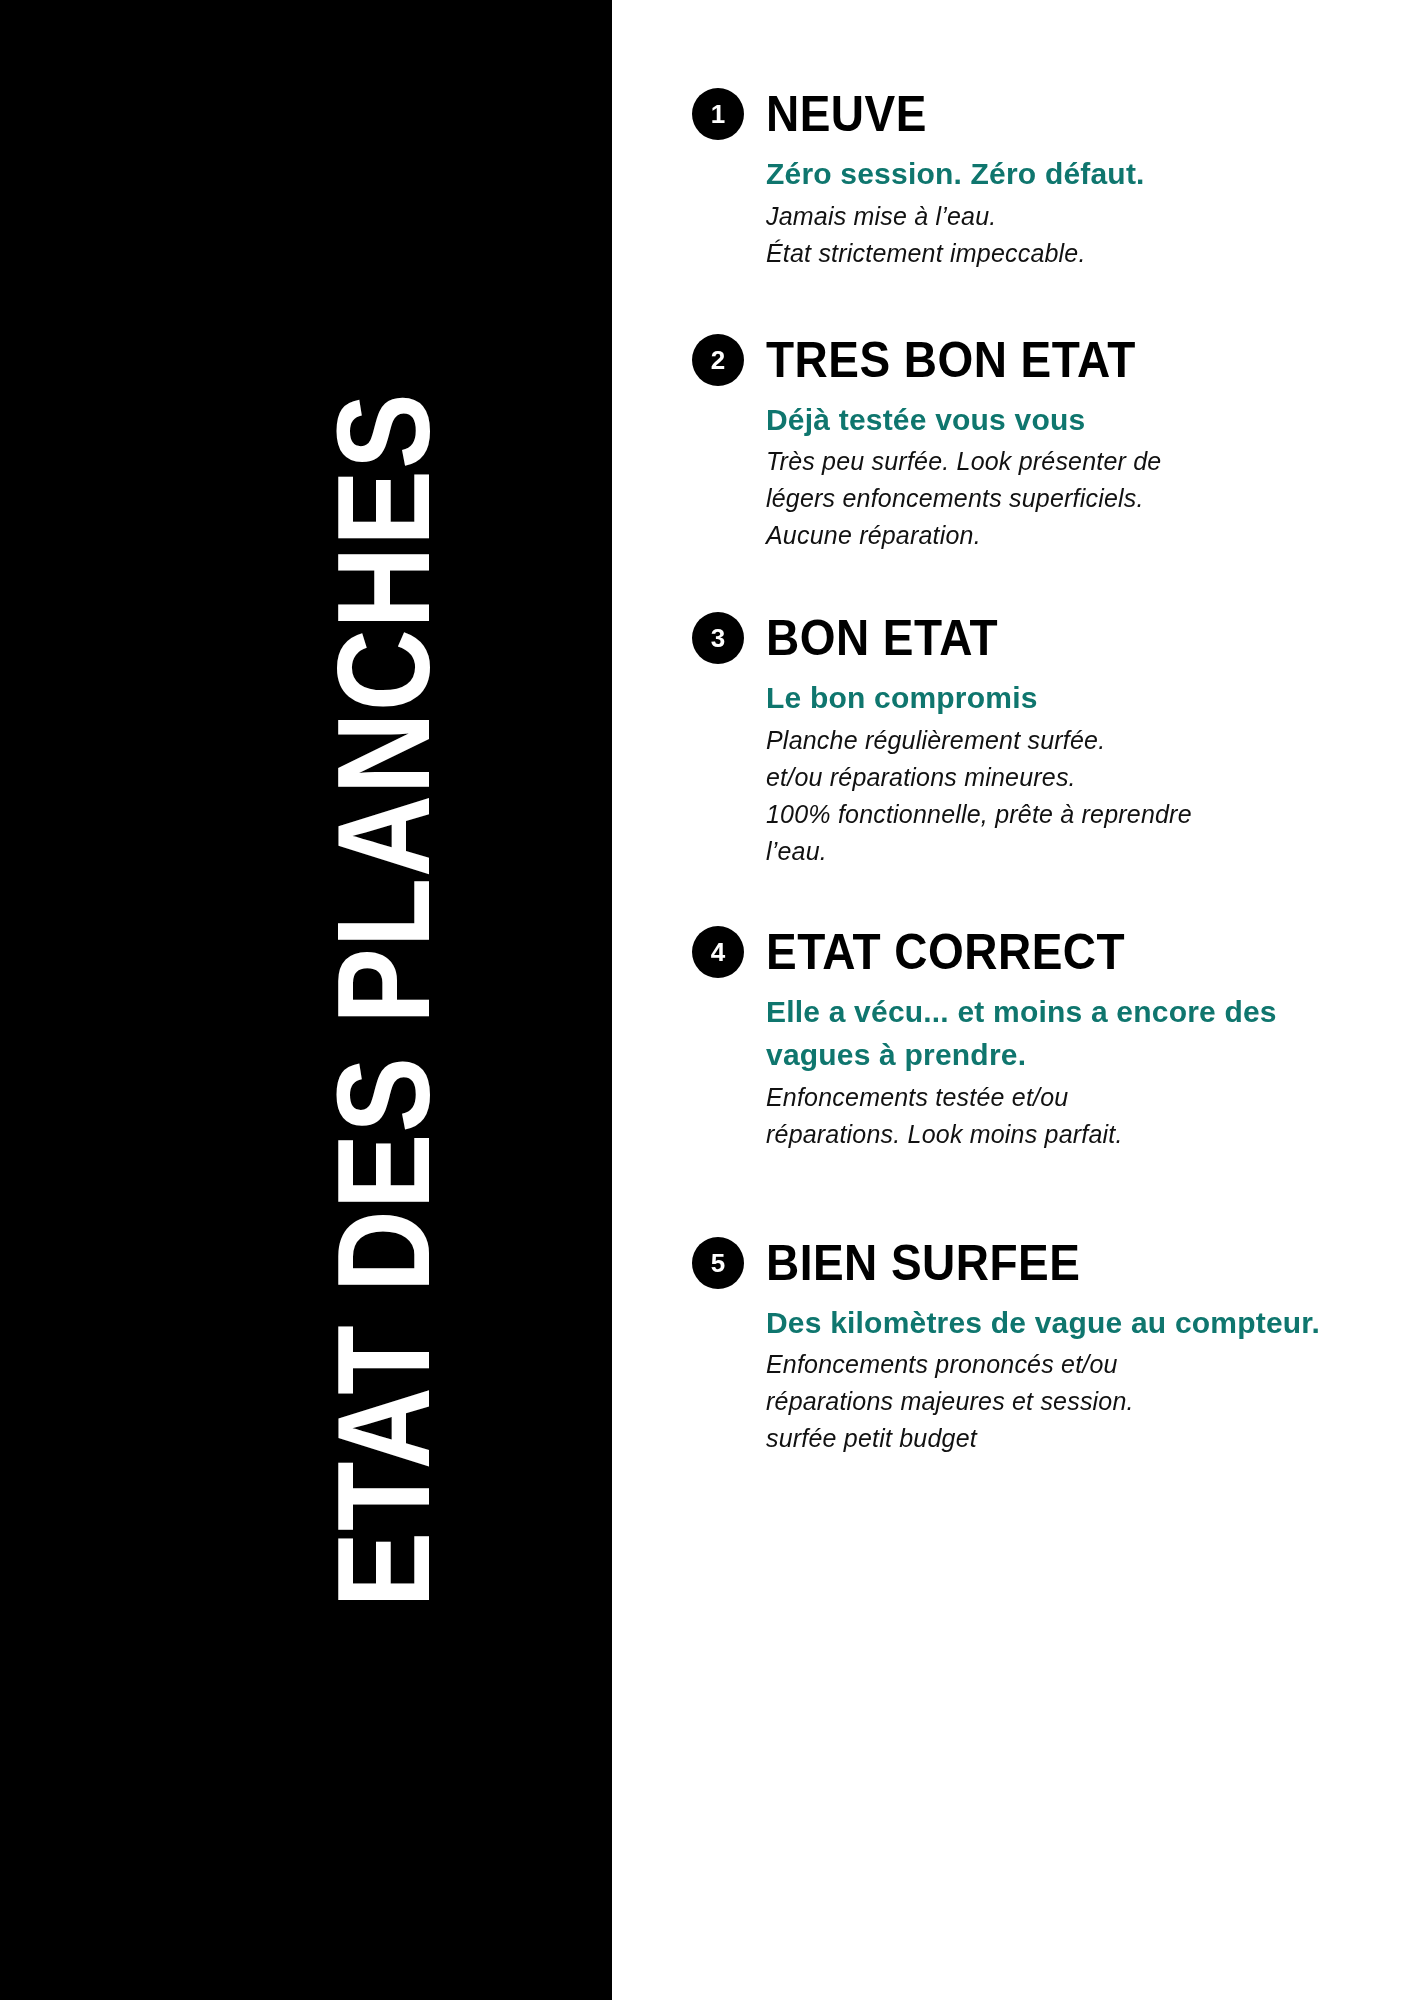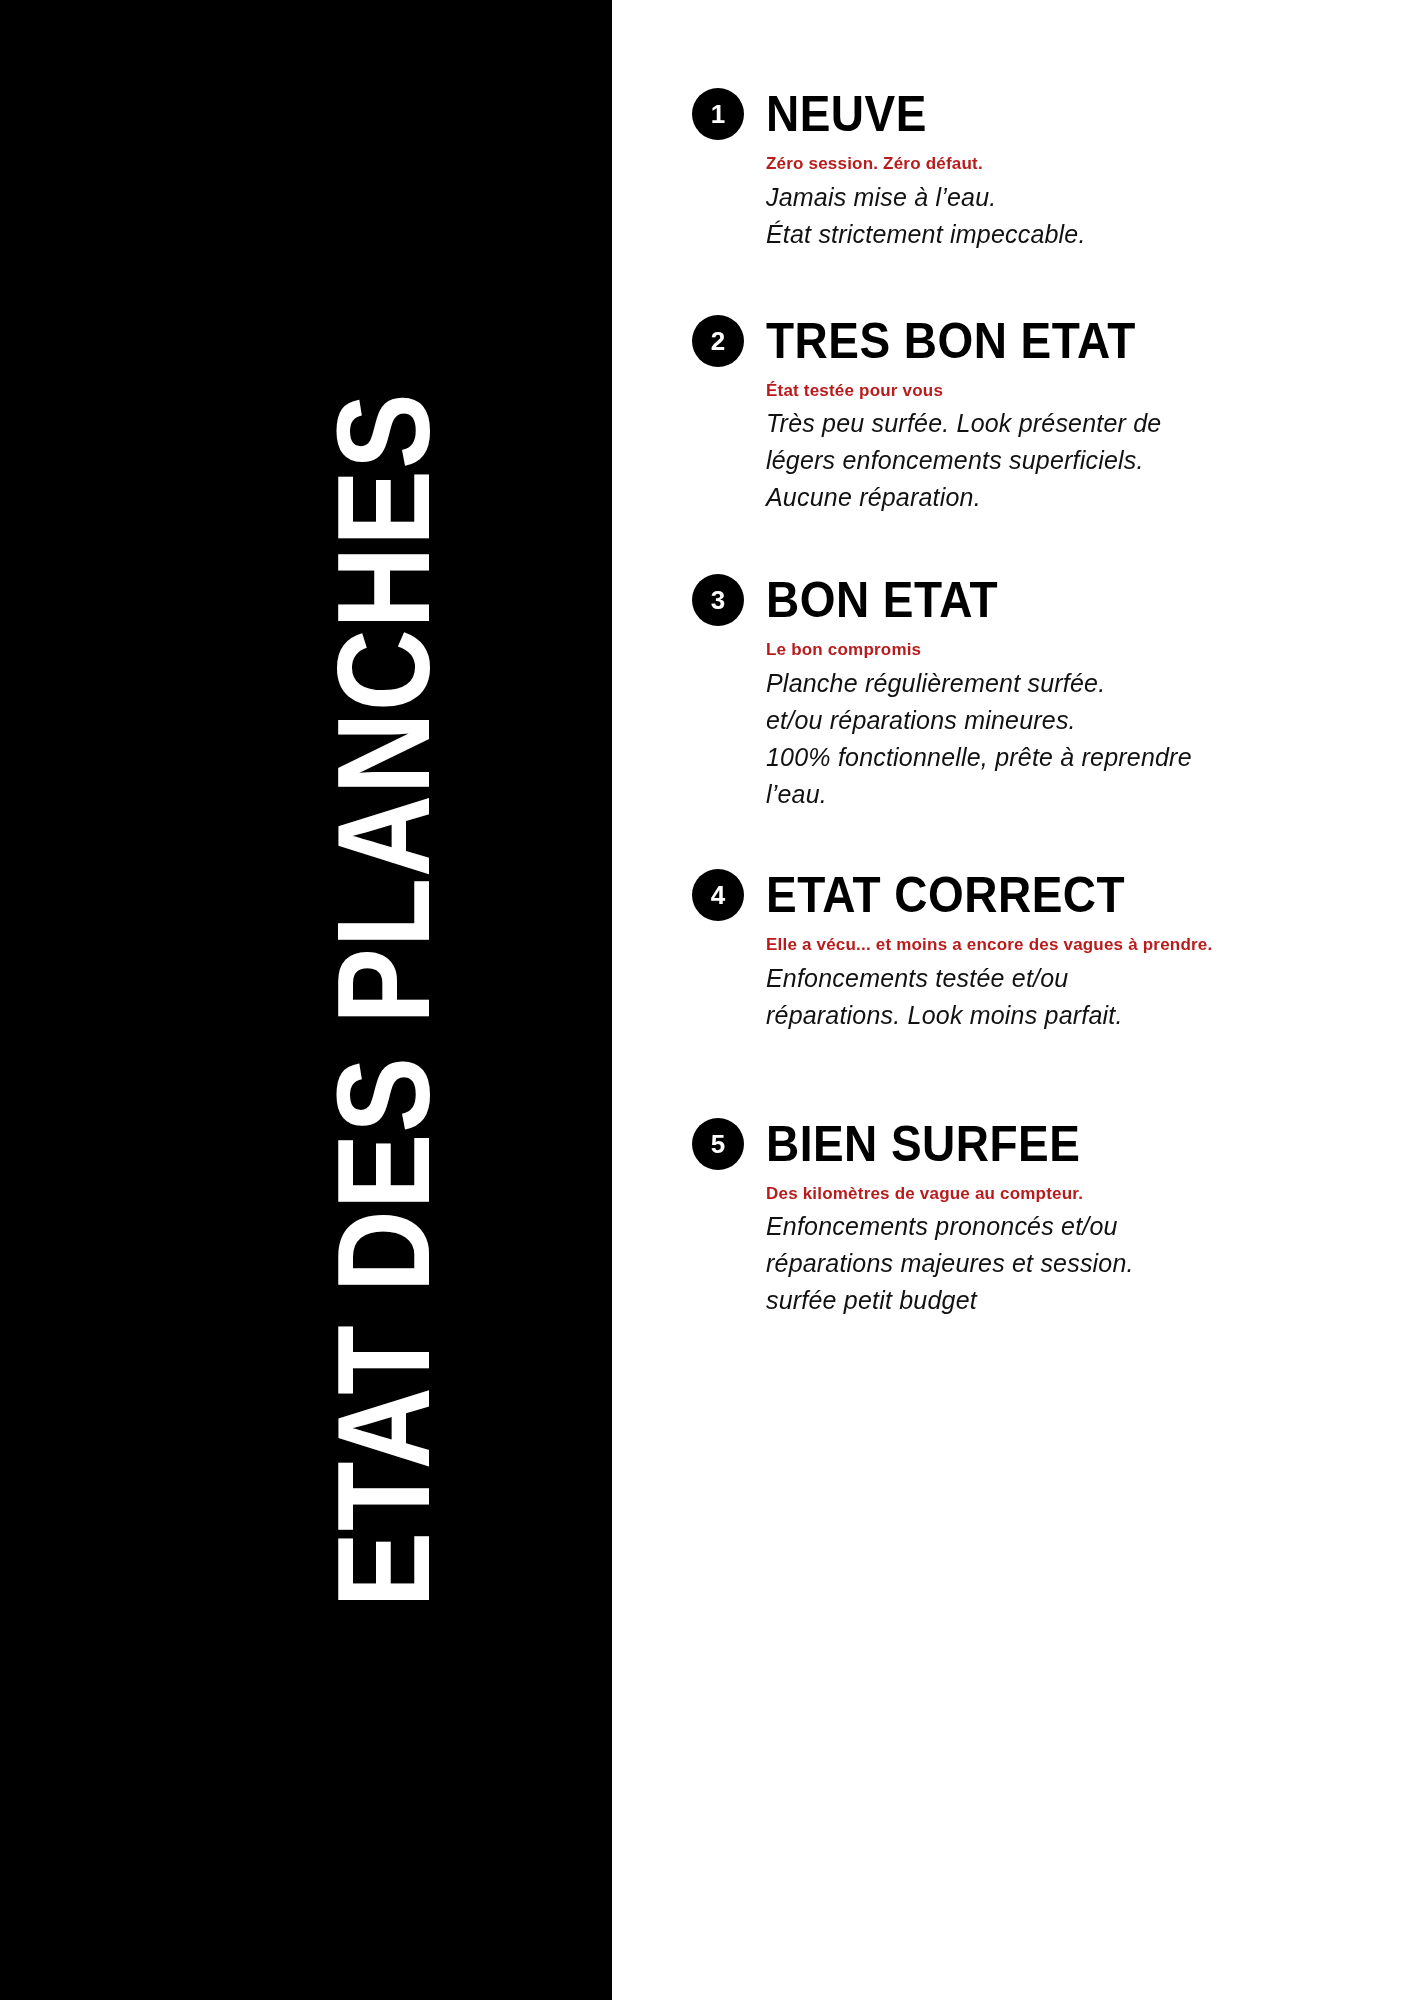--- a/index.html
+++ b/index.html
@@ -96,23 +96,23 @@
     letter-spacing: 0.5px;
     line-height: 1;
     transform: scaleX(0.92);
     transform-origin: left center;
   }
   .item-body {
     margin-left: 74px;
   }
   .lead {
     font-family: "Liberation Sans", sans-serif;
-    font-size: 17px;
-    font-weight: 700;
-    color: #b91c1c;
+    font-size: 30px;
+    font-weight: 700;
+    color: #0f766e;
     line-height: 1.45;
     margin: 12px 0 2px 0;
     letter-spacing: 0.2px;
   }
   .desc {
     font-family: "Liberation Sans", sans-serif;
     font-size: 25px;
     font-weight: 400;
     color: #111111;
     line-height: 1.48;
@@ -154,21 +154,21 @@
         </p>
       </div>
     </div>
 
     <div class="item i2">
       <div class="item-head">
         <div class="badge">2</div>
         <div class="item-title">TRES BON ETAT</div>
       </div>
       <div class="item-body">
-        <p class="lead">État testée pour vous</p>
+        <p class="lead">Déjà testée vous vous</p>
         <p class="desc">
           <span class="line">Très peu surfée. Look présenter de</span>
           <span class="line">légers enfoncements superficiels.</span>
           <span class="line">Aucune réparation.</span>
         </p>
       </div>
     </div>
 
     <div class="item i3">
       <div class="item-head">

